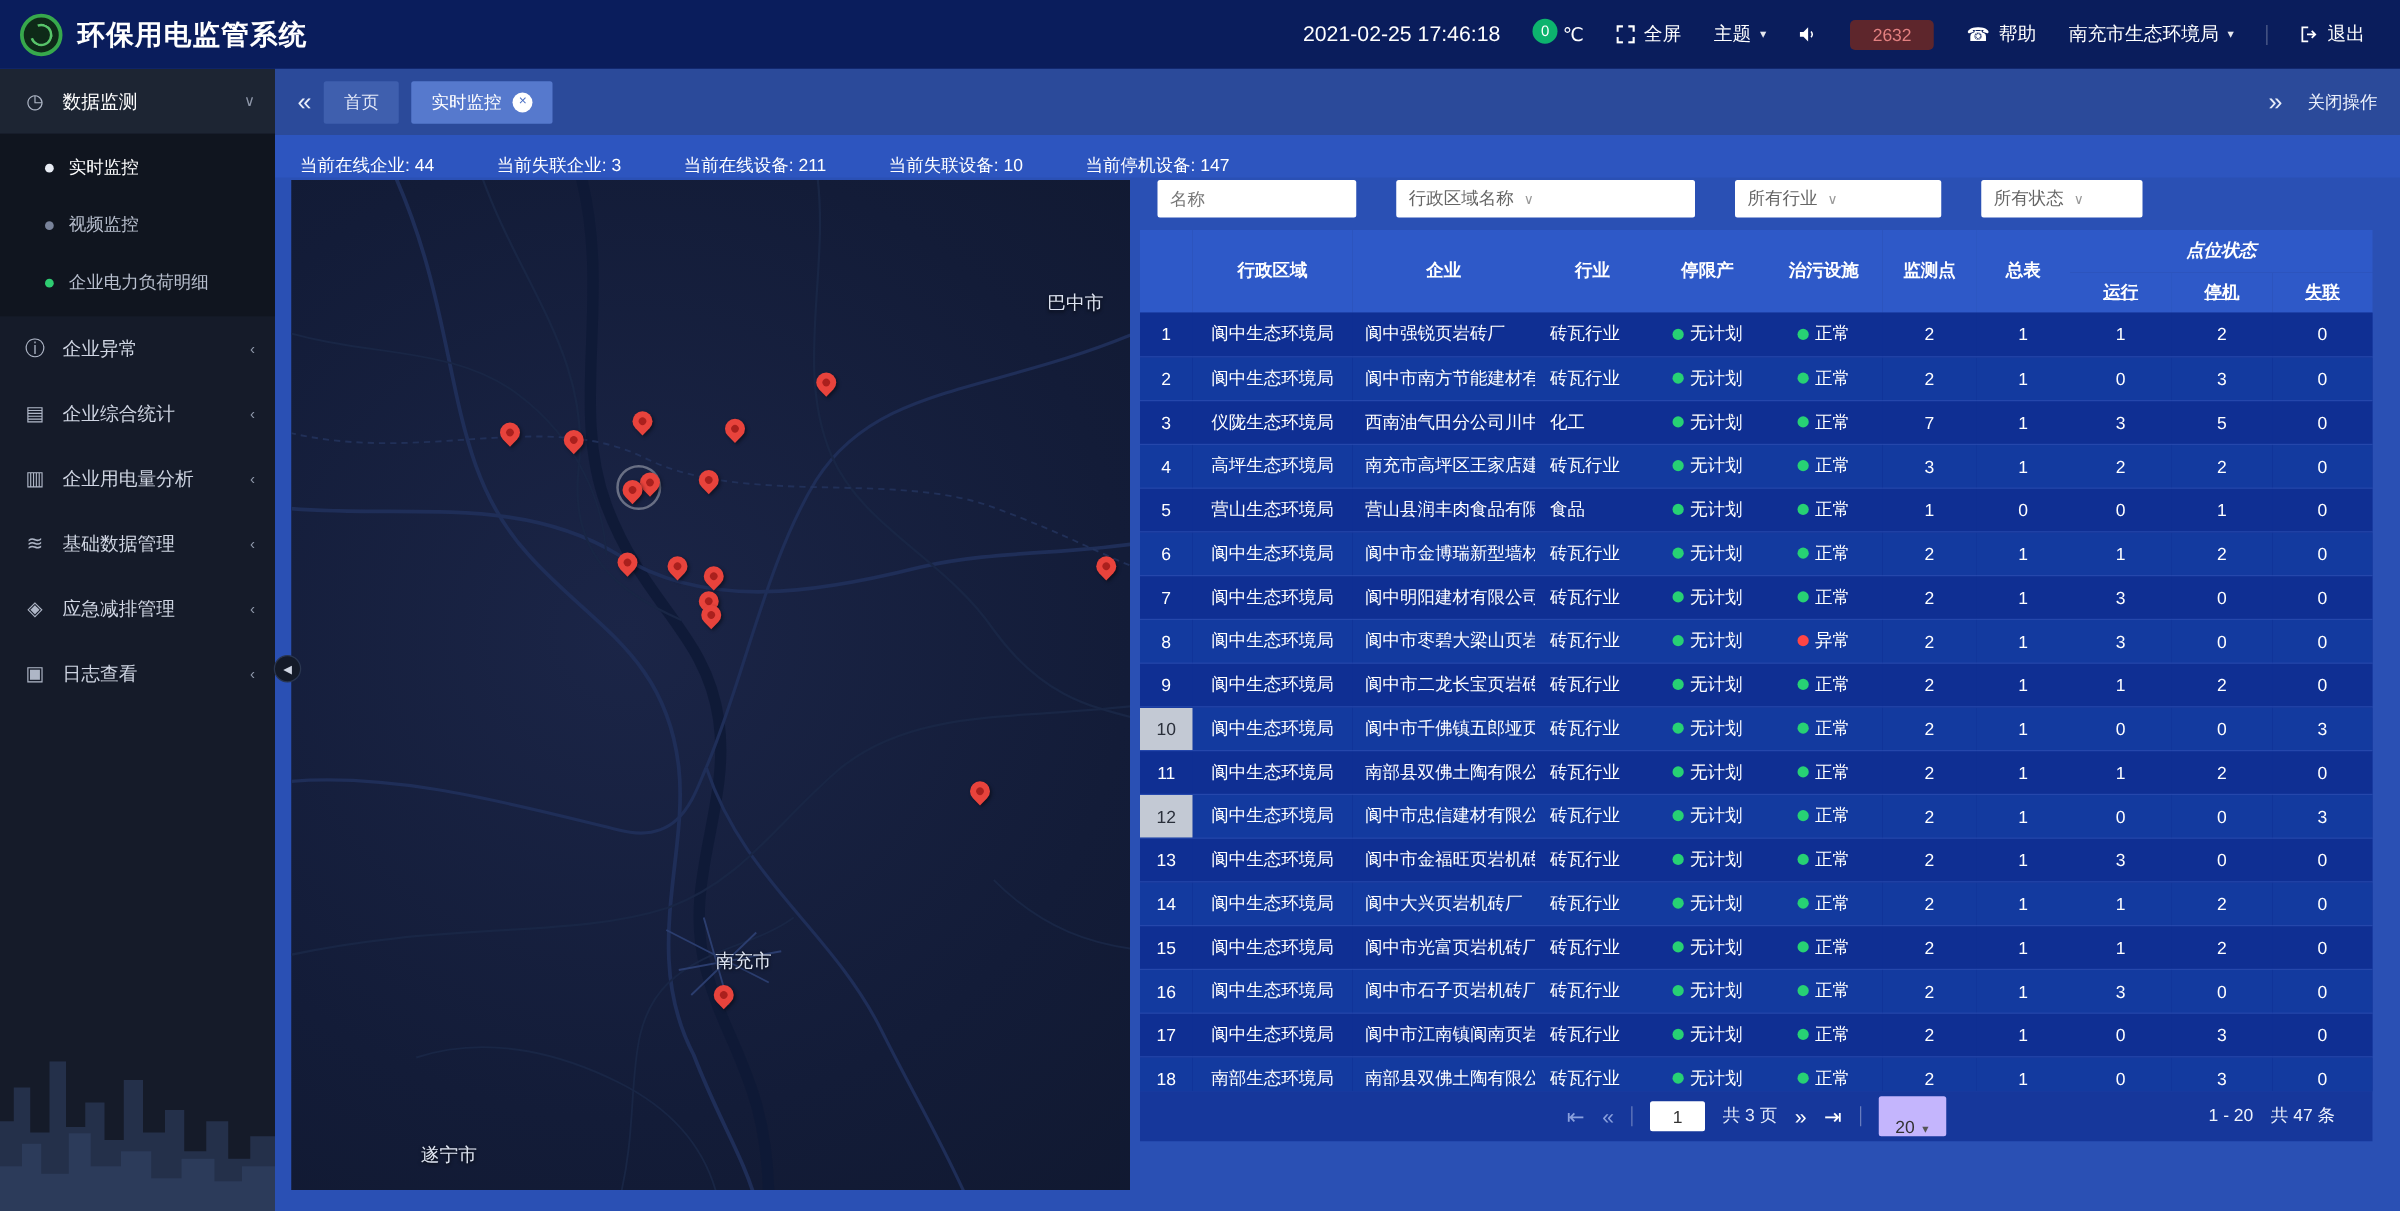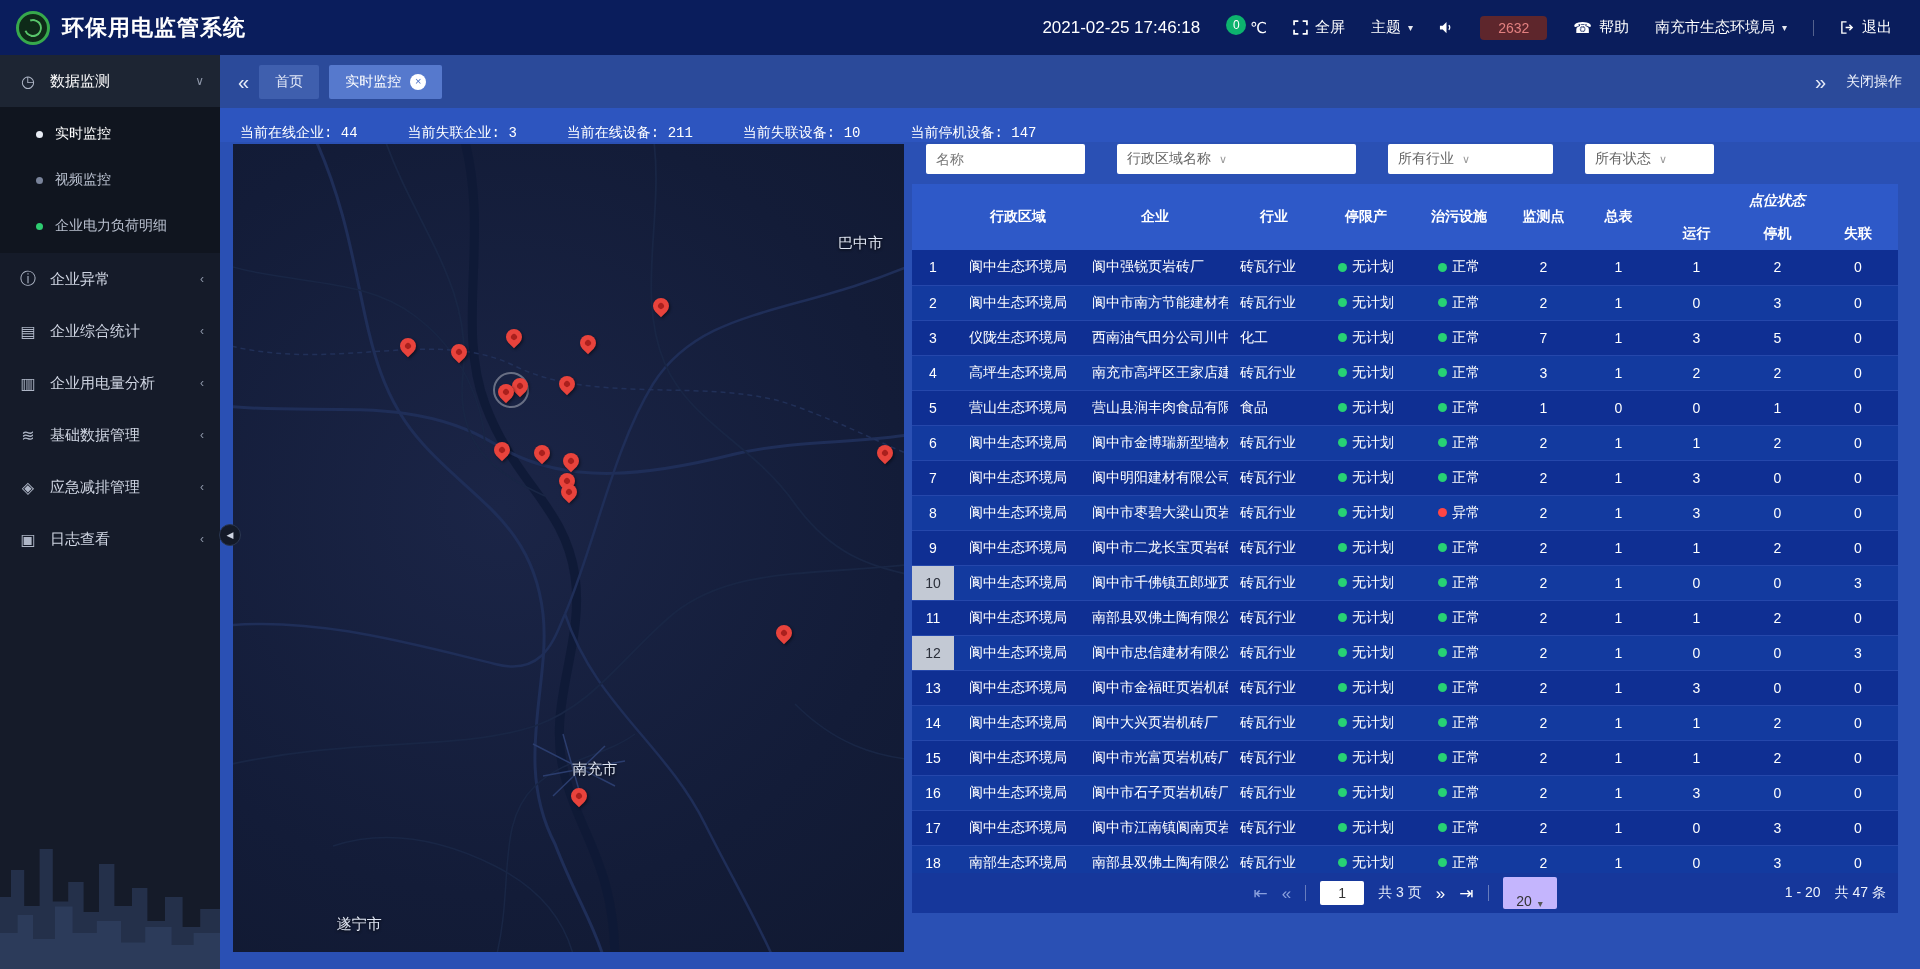--- a/index.html
+++ b/index.html
@@ -42,21 +42,21 @@
   
   .tabbar { position:absolute; left:220px; right:0; top:55px; height:53px; background:#2b4a9a; display:flex; align-items:center; padding:0 18px; }
   .tab-nav { font-size:20px; color:#e8edf9; cursor:pointer; margin-right:10px; line-height:1; }
   .tab { height:34px; margin-right:10px; padding:0 16px; display:flex; align-items:center; background:#3f5fae; color:#e3e9f8; font-size:14px; border-radius:2px; cursor:pointer; }
   .tab.active { background:#5679cd; color:#fff; }
   .tab-close { width:16px; height:16px; border-radius:50%; background:#fff; color:#4a6fc4; font-size:11px; display:flex; align-items:center; justify-content:center; margin-left:9px; cursor:pointer; line-height:1; }
   .tabbar-right { margin-left:auto; display:flex; align-items:center; gap:10px; font-size:14px; color:#eef2fc; }
   .close-ops { cursor:pointer; }
 
   
-  .statsbar { position:absolute; left:220px; right:0; top:108px; height:34px; background:#2d55bf; display:flex; align-items:flex-end; gap:50px; padding:0 20px; font-size:14px; color:#ffffff;font-family:Liberation Mono, monospace; }
+  .statsbar { position:absolute; left:220px; right:0; top:108px; height:34px; background:#2d55bf; display:flex; align-items:flex-start; gap:50px; padding:16px 20px; font-size:14px; color:#ffffff; }
 
   
   .map-panel { position:absolute; left:233px; top:144px; width:671px; height:808px; background:radial-gradient(100% 80% at 40% 45%, #1b2547 0%, #131c38 60%, #10182f 100%); overflow:hidden; }
   .roads { position:absolute; left:0; top:0; }
   .pin-layer { position:absolute; inset:0; }
   .pin { position:absolute; width:18px; height:22px; transform:translate(-50%,-100%); cursor:pointer; }
   .pin-shape { position:absolute; left:1px; top:2px; width:16px; height:16px; background:#e8433c; border-radius:50% 50% 50% 0; transform:rotate(-45deg); box-shadow:0 2px 3px rgba(0,0,0,.45); }
   .pin-shape::after { content:""; position:absolute; left:5px; top:5px; width:6px; height:6px; border-radius:50%; background:#aa201d; }
   .map-city { position:absolute; transform:translate(-50%,-50%); color:#dfe5f2; font-size:15px; text-shadow:0 1px 3px rgba(0,0,0,.85); white-space:nowrap; }
   .cluster-ring { position:absolute; left:41.5%; top:30.5%; width:36px; height:36px; border:2px solid rgba(255,255,255,.35); border-radius:50%; transform:translate(-50%,-50%); }
@@ -71,42 +71,42 @@
   .w240{width:239px} .w165{width:165px} .w130{width:129px}
   .f-caret { color:#999; font-size:11px; margin-left:8px; }
 
   
   .tbl { border-collapse:collapse; table-layout:fixed; width:986px; font-size:14px; }
   .tbl col.c0{width:42px} .tbl col.c1{width:128px} .tbl col.c2{width:146px} .tbl col.c3{width:92px}
   .tbl col.c4{width:92px} .tbl col.c5{width:94px} .tbl col.c6{width:75px} .tbl col.c7{width:75px}
   .tbl col.c8{width:81px} .tbl col.c9{width:81px} .tbl col.c10{width:80px}
   .head-tbl th { background:#2e59c8; color:#fff; font-weight:bold; text-align:center; overflow:hidden; white-space:nowrap; }
   .head-tbl tr:first-child th { height:34px; }
-  .head-tbl tr:last-child th { height:32px; }
+  .head-tbl tr:last-child th { height:32px;text-decoration:underline; }
   .head-tbl th.grp { font-style:italic; }
   .body-clip { height:623px; overflow:hidden; background:#0f2f93; }
   .tbl td { height:35px; text-align:center; color:#fff; border-bottom:1px solid rgba(90,130,230,.30); overflow:hidden; white-space:nowrap; }
   .tbl tbody tr:nth-child(odd)  { background:#0f2f93; }
   .tbl tbody tr:nth-child(even) { background:#133a9f; }
   .tbl td.cell-enterprise { text-align:left; padding-left:10px; }
   .tbl td.cell-industry { text-align:left; padding-left:12px; }
   .tbl td.idx.hl { background:#c3c9d4; color:#2a2f3a; }
   .dot { display:inline-block; width:9px; height:9px; border-radius:50%; margin-right:5px; vertical-align:middle; }
 
   
   .pager { height:40px; background:#16379b; display:flex; align-items:center; position:relative; width:986px; }
   .pager-center { flex:1; display:flex; align-items:center; justify-content:center; gap:14px; font-size:14px; }
   .pg-ico { cursor:pointer; font-size:17px; color:#fff; line-height:1; }
   .pg-ico.dim { color:#8aa0dd; }
   .pg-divider { width:1px; height:16px; background:rgba(255,255,255,.35); }
   .pg-input { min-width:44px; height:24px; background:#fff; color:#333; display:inline-flex; align-items:center; justify-content:center; border-radius:2px; cursor:text; }
   .pg-label { color:#e6ecfa; }
   .pg-size { min-width:54px; height:32px; background:#c4b5fd; color:#333; display:inline-flex; align-items:flex-end; justify-content:center; gap:6px; border-radius:2px; cursor:pointer; }
   .pg-size-caret { font-size:10px; color:#555; }
-  .pager-right { position:absolute; right:12px; display:flex; gap:14px; font-size:14px; color:#eef2fc; }
+  .pager-right { position:absolute; right:30px; display:flex; gap:14px; font-size:14px; color:#eef2fc; }
 </style>
 </head>
 <body>
 
 <div class="header">
   <div class="logo"></div>
   <div class="app-title">环保用电监管系统</div>
   <div class="header-right">
     <span class="datetime">2021-02-25 17:46:18</span>
     <span class="temp">

